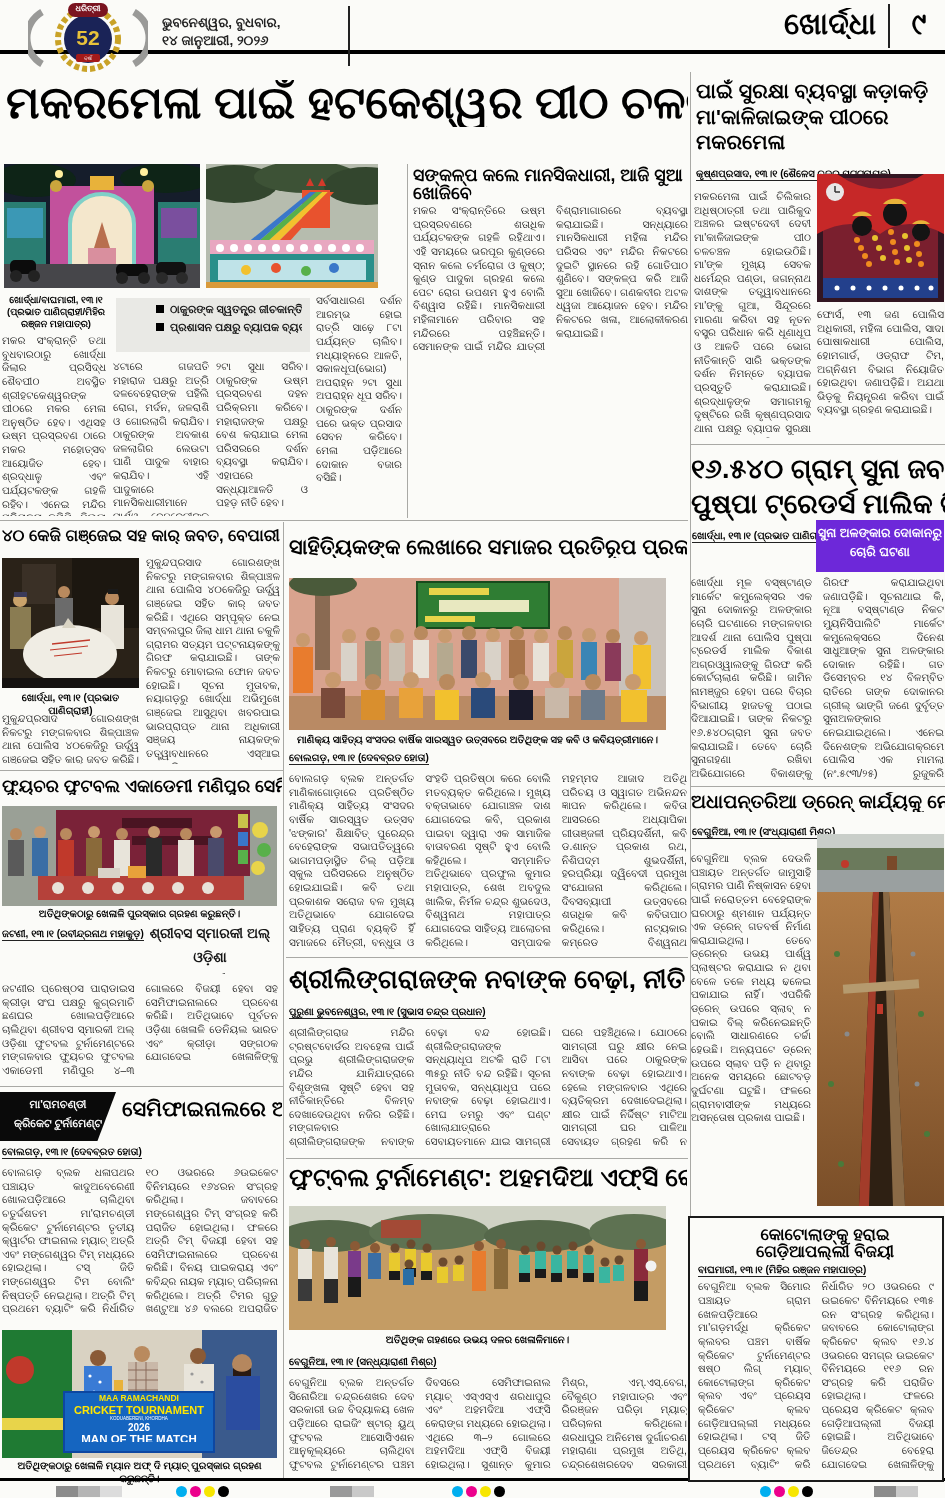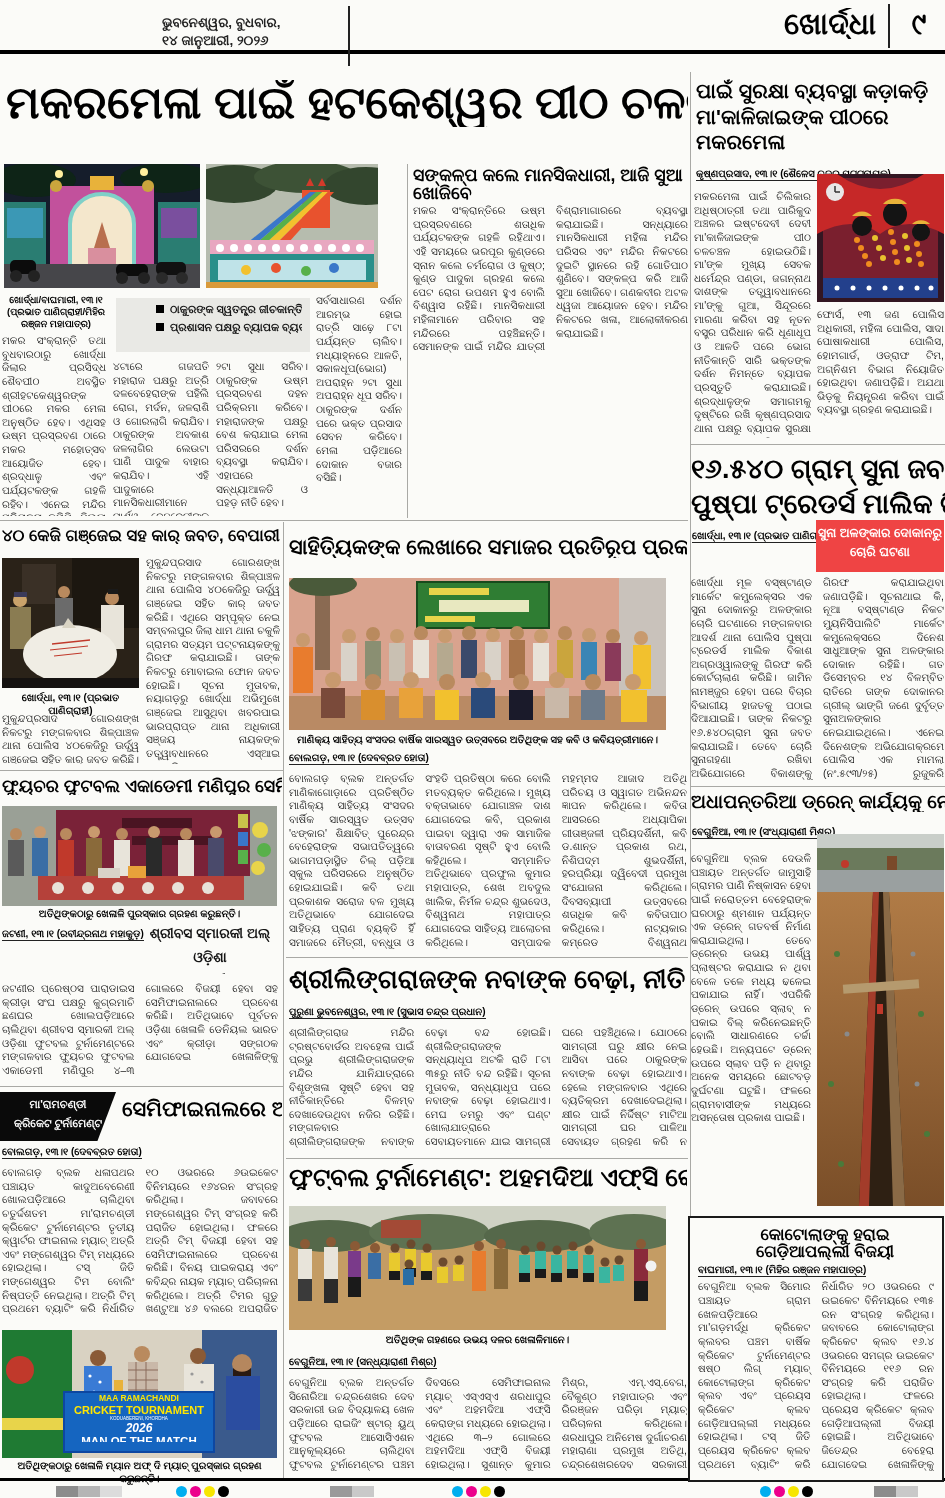--- a/index.html
+++ b/index.html
@@ -7,21 +7,21 @@
         font-family:"Liberation Sans",sans-serif;color:#141414;}
   .abs{position:absolute;}
   .hl{font-weight:bold;color:#000;line-height:1.04;overflow:hidden;}
   .nowrap{white-space:nowrap;}
   .body-txt{font-size:10.5px;line-height:1.3;text-align:justify;overflow:hidden;color:#1c1c1c;}
   .cols2{column-count:2;column-gap:11px;}
   .cols3{column-count:3;column-gap:11px;}
   .byline{font-size:10px;font-weight:bold;color:#000;}
   .byline span{border-bottom:1.2px solid #222;padding-bottom:1px;}
   .caption{font-size:10px;font-weight:bold;text-align:center;color:#000;line-height:1.25;overflow:hidden;}
-  .revbox{background:#ef4444;color:#fff;font-weight:bold;text-align:center;overflow:hidden;}
+  .revbox{background:#6d28d9;color:#fff;font-weight:bold;text-align:center;overflow:hidden;}
   .vline{position:absolute;width:1px;background:#a9a9a5;}
   .hline{position:absolute;height:1px;background:#a9a9a5;}
   .rule{position:absolute;background:#000;}
   .photo{position:absolute;overflow:hidden;background:#8a8a82;}
   .photo svg{display:block;width:100%;height:100%;}
   .bullet-box{background:#e9e9e5;overflow:hidden;}
   .bullet-row{font-size:11px;font-weight:bold;margin:5px 8px;white-space:nowrap;overflow:hidden;padding-left:32px;}
   .sq{display:inline-block;width:8px;height:8px;background:#000;margin-right:6px;}
   .label-flag{background:#0a0a0a;color:#fff;font-weight:bold;text-align:center;
               clip-path:polygon(0 0,100% 0,84% 100%,0 100%);overflow:hidden;}
@@ -32,20 +32,33 @@
   .dots i{width:11px;height:11px;border-radius:50%;display:block;}
   .motm-banner{position:absolute;text-align:center;color:#fff;line-height:1.15;overflow:hidden;}
 </style>
 </head>
 <body>
 
 <div id="page">
 
   <div class="rule" style="left:0;top:50px;width:945px;height:4px;"></div>
 
+  <div class="abs" style="left:28px;top:2px;width:120px;height:70px;">
+    <svg viewBox="0 0 120 70">
+      <path d="M14,10 A30,30 0 0 0 14,62" stroke="#9a9a98" stroke-width="7" fill="none"></path>
+      <path d="M106,10 A30,30 0 0 1 106,62" stroke="#9a9a98" stroke-width="7" fill="none"></path>
+      <circle cx="60" cy="37" r="30" fill="none" stroke="#c9a227" stroke-width="6" stroke-dasharray="5,3"></circle>
+      <circle cx="60" cy="37" r="24" fill="#1a2357"></circle>
+      <rect x="40" y="1" width="40" height="14" rx="7" fill="#7a1420"></rect>
+      <rect x="48" y="52" width="24" height="8" rx="2" fill="#a31a1a"></rect>
+    </svg>
+    <div class="abs" style="left:42px;top:2px;width:36px;text-align:center;color:#fff;font-size:8px;font-weight:bold;">ଧରିତ୍ରୀ</div>
+    <div class="abs" style="left:36px;top:24px;width:48px;text-align:center;color:#e8c23a;font-size:21px;font-weight:bold;">52</div>
+    <div class="abs" style="left:48px;top:53px;width:24px;text-align:center;color:#fff;font-size:5.5px;">ବର୍ଷ</div>
+  </div>
 
   <div class="abs" style="left:162px;top:14px;font-size:13.5px;font-weight:bold;color:#222;line-height:1.35;">
     <div>ଭୁବନେଶ୍ୱର, ବୁଧବାର,</div>
     <div>୧୪ ଜାନୁଆରୀ, ୨୦୨୬</div>
   </div>
   <div class="abs" style="left:348px;top:6px;width:2px;height:60px;background:#222;"></div>
 
   <div class="abs hl nowrap" style="left:758px;top:8px;width:118px;font-size:30px;text-align:right;">ଖୋର୍ଦ୍ଧା</div>
   <div class="abs" style="left:888px;top:4px;width:1.5px;height:44px;background:#222;"></div>
   <div class="abs hl" style="left:898px;top:8px;width:42px;font-size:30px;text-align:center;">୯</div>
@@ -436,21 +449,21 @@
       <circle cx="190" cy="44" r="1.6" fill="#999"></circle>
         <circle cx="200" cy="52" r="1.6" fill="#999"></circle>
         <circle cx="194" cy="64" r="1.6" fill="#999"></circle>
       <rect x="112" y="50" width="9" height="16" fill="#e8b23a"></rect>
       <rect x="62" y="62" width="150" height="60" fill="#1565c0" stroke="#0d47a1" stroke-width="2"></rect>
     </svg>
     <div class="motm-banner" style="left:64px;top:64px;width:146px;height:48px;">
       <div style="color:#ffe600;font-weight:bold;font-size:8.5px;">MAA RAMACHANDI</div>
       <div style="color:#ffe600;font-weight:bold;font-size:11px;">CRICKET TOURNAMENT</div>
       <div style="color:#fff;font-size:4.5px;">KODUABERENI, KHORDHA</div>
-      <div style="color:#fff;font-weight:bold;font-size:12px;font-style:italic;">2026</div>
+      <div style="color:#fff;font-weight:bold;font-size:10px;">2026</div>
       <div style="color:#fff;font-weight:bold;font-size:11.5px;">MAN OF THE MATCH</div>
     </div>
   </div>
   <div class="abs caption" style="left:2px;top:1460px;width:275px;">ଅତିଥିଙ୍କଠାରୁ ଖେଳାଳି ମ୍ୟାନ ଅଫ୍ ଦି ମ୍ୟାଚ୍ ପୁରସ୍କାର ଗ୍ରହଣ କରୁଛନ୍ତି।</div>
 
   <div class="abs hl nowrap" style="left:289px;top:1164px;width:398px;font-size:25px;">ଫୁଟ୍‌ବଲ ଟୁର୍ନାମେଣ୍ଟ: ଅହମଦିଆ ଏଫ୍‌ସି କେରାଙ୍ଗ ବିଜୟୀ</div>
 
   <div class="photo" style="left:289px;top:1206px;width:377px;height:124px;">
     <svg viewBox="0 0 377 124">
       <rect width="377" height="124" fill="#c49c64"></rect>

